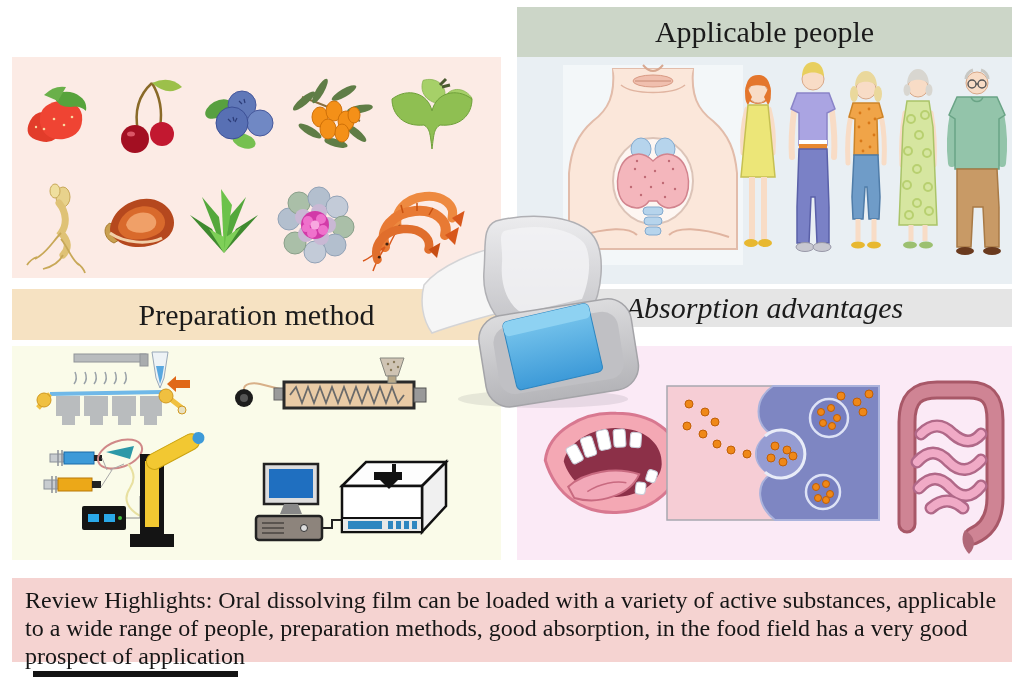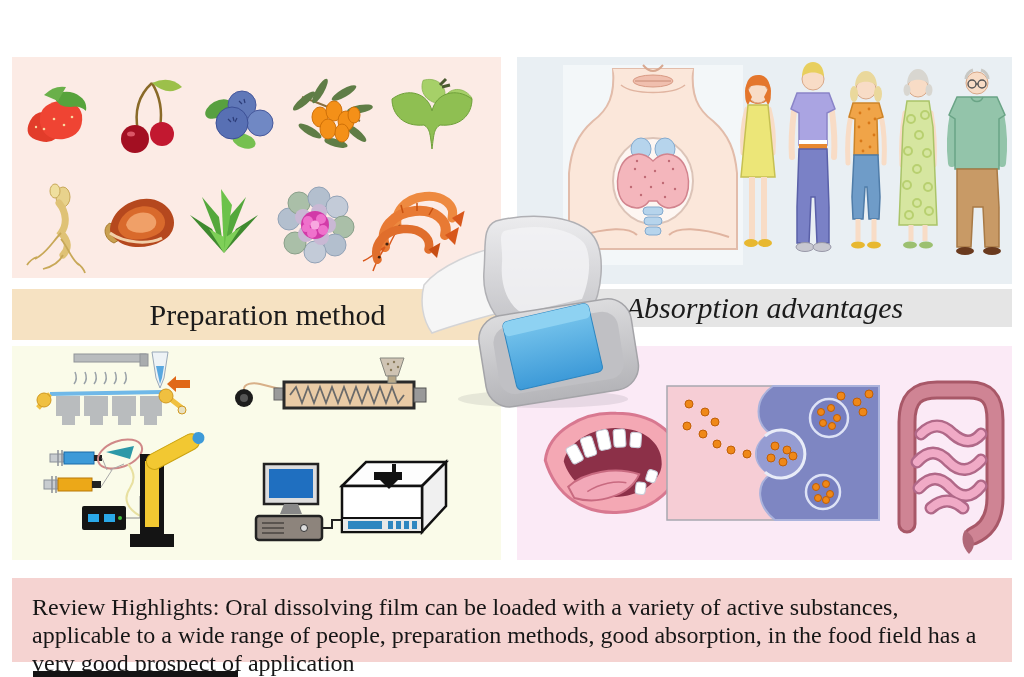--- a/index.html
+++ b/index.html
@@ -4,26 +4,26 @@
 <style>
   html,body{margin:0;padding:0;background:#ffffff;}
   .canvas{position:relative;width:1024px;height:677px;background:#ffffff;overflow:hidden;
           font-family:"Liberation Serif", serif;}
   .abs{position:absolute;}
   .hdr{display:flex;align-items:center;justify-content:center;font-size:30px;color:#1b1b1b;}
   .q-tl-hdr{left:12px;top:7px;width:489px;height:50px;background:#f6cfc7;}
   .q-tl-ct {left:12px;top:57px;width:489px;height:221px;background:#fcebe5;overflow:hidden;}
   .q-tr-hdr{left:517px;top:7px;width:495px;height:50px;background:#ccd6c8;}
   .q-tr-ct {left:517px;top:57px;width:495px;height:227px;background:#e9eff3;overflow:hidden;}
-  .q-bl-hdr{left:12px;top:289px;width:489px;height:51px;background:#f6e2c2;padding-left:11px;}
+  .q-bl-hdr{left:12px;top:289px;width:489px;height:51px;background:#f6e2c2;}
   .q-bl-ct {left:12px;top:346px;width:489px;height:214px;background:#fafbe9;overflow:hidden;}
   .q-br-hdr{left:517px;top:289px;width:495px;height:38px;background:#e5e5e5;font-style:italic;}
   .q-br-ct {left:517px;top:346px;width:495px;height:214px;background:#fbeaf6;overflow:hidden;}
   .review{left:12px;top:578px;width:1000px;height:84px;background:#f5d3d1;}
-  .review p{margin:8px;padding:8px 12px 0 12px;font-size:24px;line-height:1.16;color:#161616;}
+  .review p{margin:1px;padding:8px 12px 0 12px;font-size:24px;line-height:1.16;color:#161616;}
   .bottom-bar{left:33px;top:671px;width:205px;height:6px;background:#141414;}
   .device{left:418px;top:215px;width:230px;height:195px;z-index:20;}
   svg{display:block;}
 </style>
 </head>
 <body>
 
 <div class="canvas">
 
   <div class="abs q-tl-ct">
@@ -161,20 +161,23 @@
         </g>
         <g transform="translate(-12,16) scale(0.85)">
           <path d="M-30,22 C-36,4 -22,-12 0,-14 C20,-16 34,-4 30,10" stroke="#e06e2c" stroke-width="10" fill="none" stroke-linecap="round"></path>
           <path d="M30,10 L44,2 L40,20 Z" fill="#c84e14"></path>
           <circle cx="-28" cy="19" r="1.6" fill="#402010"></circle>
         </g>
       </g>
     </svg>
   </div>
 
+  <div class="abs hdr q-tr-hdr">
+    <span>Applicable people</span>
+  </div>
   <div class="abs q-tr-ct">
     <svg width="495" height="227" viewBox="0 0 495 227">
 
       <g>
         <rect x="46" y="8" width="180" height="200" fill="#f3f7f9"></rect>
         <path d="M96,12 C98,38 92,52 76,64 C60,78 54,94 52,116 L52,192 L220,192 L220,116 C218,94 212,78 196,64 C180,52 174,38 176,12 Z" fill="#fbe7da" stroke="#e2bcaa" stroke-width="2"></path>
         <path d="M96,12 C100,32 116,42 136,42 C156,42 172,32 176,12 Z" fill="#fbe7da"></path>
         <path d="M104,28 C116,38 156,38 168,28" stroke="#e0b4a0" stroke-width="1.5" fill="none"></path>
         <path d="M126,8 q5,6 10,6 q5,0 10,-6" stroke="#d8a890" stroke-width="2" fill="none"></path>
         <ellipse cx="136" cy="24" rx="20" ry="6" fill="#f0bfae" stroke="#d89a84"></ellipse>

